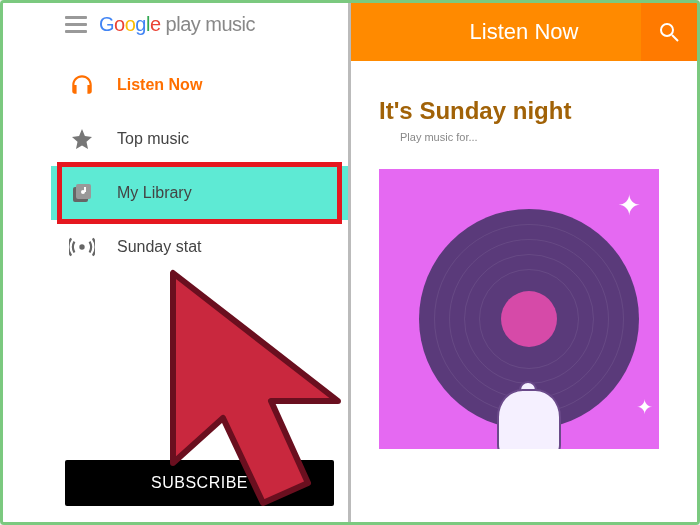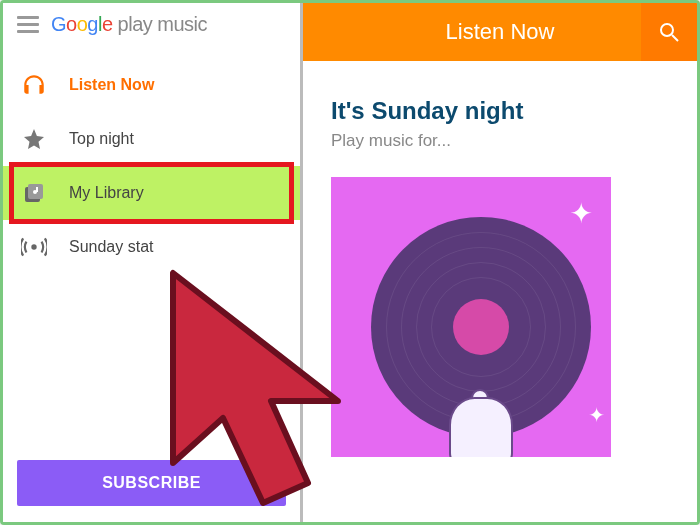--- a/index.html
+++ b/index.html
@@ -11,20 +11,21 @@
       position: relative;
       overflow: hidden;
       border: 3px solid #7bc97f;
       border-radius: 4px;
     }
     .container {
       display: flex;
       width: 100%;
       height: 100%;
       background: #fff;
+      padding-left: 48px;
     }
     .left-panel {
       width: 300px;
       height: 100%;
       background: #fff;
       border-right: 3px solid #bbb;
       position: relative;
       display: flex;
       flex-direction: column;
     }
@@ -93,24 +94,24 @@
       right: 6px;
       top: -4px;
       bottom: -4px;
       border: 5px solid #e5171f;
       pointer-events: none;
     }
     .subscribe-wrap {
       padding: 12px 14px 16px;
     }
     .subscribe-btn {
-      background: #8b5cf6;
+      background: #000000;
       color: #fff;
       font-size: 16px;
-      font-weight: 700;
+      font-weight: 400;
       padding: 14px 24px;
       border: none;
       border-radius: 2px;
       width: 100%;
       letter-spacing: 0.5px;
     }
     .right-panel {
       flex: 1;
       background: #fff;
       display: flex;
@@ -139,26 +140,27 @@
       display: flex;
       align-items: center;
       justify-content: center;
     }
     .right-content {
       padding: 36px 28px 0;
     }
     .greeting {
       font-size: 24px;
       font-weight: bold;
-      color: #0c4a6e;
+      color: #a16207;
     }
     .subgreeting {
-      font-size: 17px;
+      font-size: 11px;
       color: #888;
       margin-top: 6px;
+      margin-left: 21px;
     }
     .album-card {
       margin-top: 26px;
       width: 280px;
       height: 280px;
       background: #e569f2;
       position: relative;
       overflow: hidden;
     }
     .vinyl {
@@ -261,25 +263,25 @@
         </span>
         <span class="nav-label">Listen Now</span>
       </div>
 
       <div class="nav-item">
         <span class="nav-icon">
           <svg width="24" height="24" viewBox="0 0 24 24">
               <path fill="#777" d="M12 2l2.9 6.9L22 10l-5.5 4.8L18 22l-6-3.5L6 22l1.5-7.2L2 10l7.1-1.1z"></path>
             </svg>
         </span>
-        <span class="nav-label">Top night</span>
-      </div>
-
-
-      <div class="nav-item" style="background:#bef264;">
+        <span class="nav-label">Top music</span>
+      </div>
+
+
+      <div class="nav-item" style="background:#5eead4;">
         <div class="highlight-box"></div>
         <span class="nav-icon">
           <svg width="24" height="24" viewBox="0 0 24 24">
               <rect x="3" y="6" width="15" height="15" rx="2" fill="#666"></rect>
               <rect x="6" y="3" width="15" height="15" rx="2" fill="#999"></rect>
               <circle cx="13" cy="11" r="2" fill="#fff"></circle>
               <rect x="14" y="6" width="2" height="5" fill="#fff"></rect>
             </svg>
         </span>
         <span class="nav-label">My Library</span>

